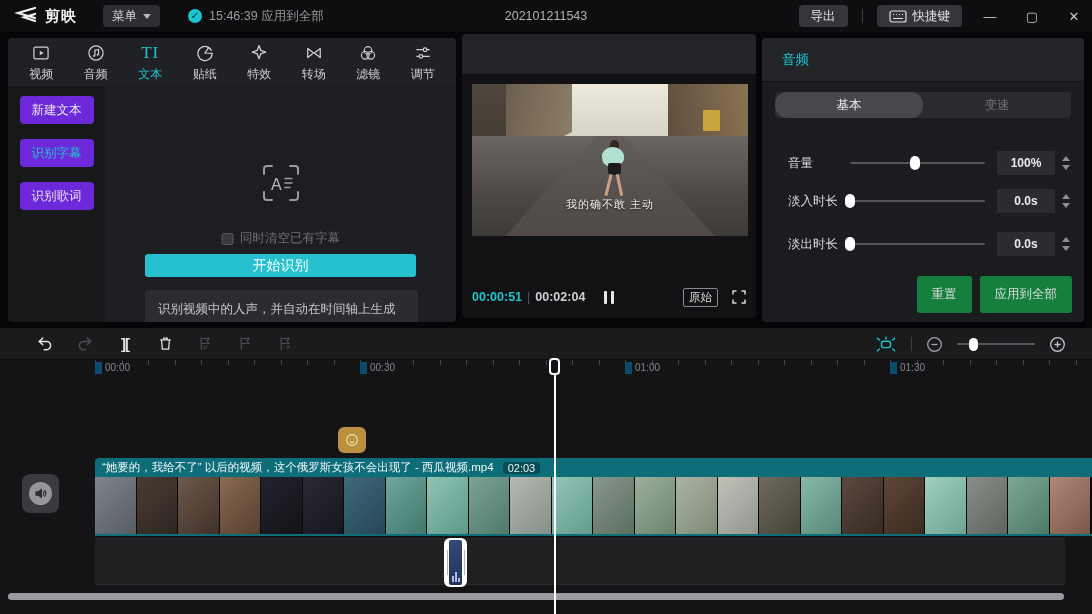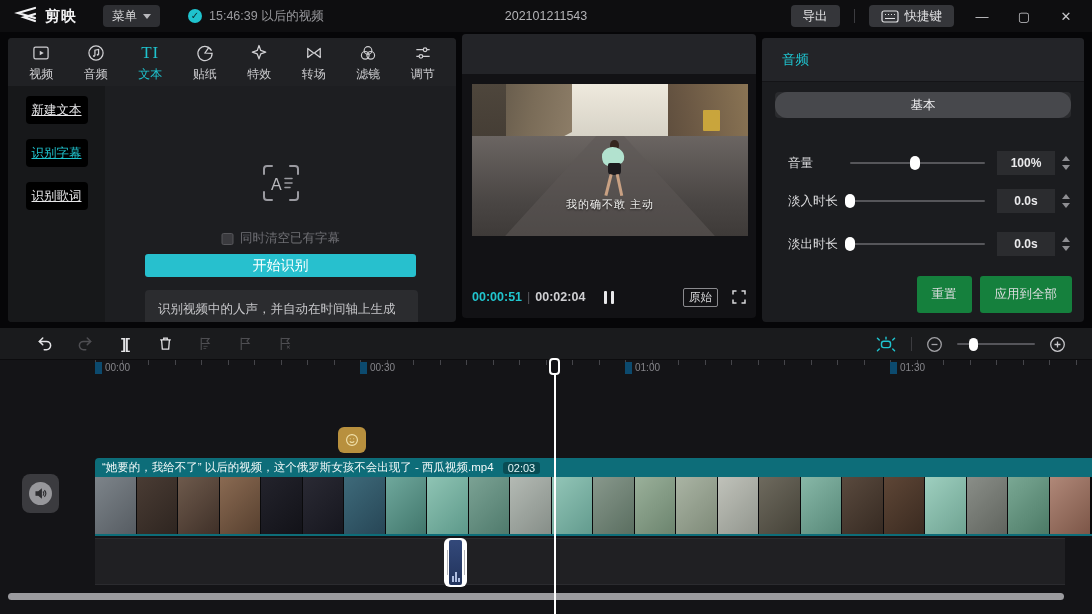--- a/index.html
+++ b/index.html
@@ -9,41 +9,41 @@
 
   
   .titlebar { position:absolute; left:0; top:0; width:1092px; height:32px; background:#0e0e10; display:flex; align-items:center; }
   .logo-wrap { display:flex; align-items:center; gap:7px; padding-left:14px; }
   .app-name { font-size:15px; font-weight:bold; color:#f2f2f4; letter-spacing:1px; }
   .menu-btn { margin-left:26px; background:#2e2f33; border-radius:4px; height:22px; padding:0 9px; display:flex; align-items:center; gap:6px; font-size:12.5px; color:#d8d8da; cursor:default; }
   .chev { width:0; height:0; border-left:4px solid transparent; border-right:4px solid transparent; border-top:5px solid #b8b8bc; }
   .autosave { display:flex; align-items:center; gap:7px; margin-left:28px; font-size:12.5px; color:#9a9a9e; }
   .check-circle { width:14px; height:14px; border-radius:50%; background:#1fc3ce; color:#0b2b2e; font-size:10px; line-height:14px; text-align:center; font-weight:bold; }
   .project-title { position:absolute; left:0; right:0; text-align:center; font-size:12.5px; color:#b2b2b6; pointer-events:none; }
-  .tb-right { margin-left:auto; display:flex; align-items:center; gap:14px; padding-right:12px; }
+  .tb-right { margin-left:auto; display:flex; align-items:center; gap:14px; padding-right:4px; }
   .export-btn,.shortcut-btn { background:#35363a; border-radius:4px; height:22px; padding:0 12px; display:flex; align-items:center; gap:6px; font-size:12.5px; color:#e2e2e4; }
   .tb-divider { width:1px; height:14px; background:#3c3c40; }
   .win-btn { width:28px; height:22px; display:flex; align-items:center; justify-content:center; font-size:13px; color:#c8c8cc; }
 
   
   .panel { position:absolute; border-radius:4px; overflow:hidden; }
   .left-panel  { left:8px;   top:38px; width:448px; height:284px; background:#1d1e21; }
   .center-panel{ left:462px; top:34px; width:294px; height:284px; background:#121215; }
   .right-panel { left:762px; top:38px; width:322px; height:284px; background:#1b1c1f; }
 
   
   .tabbar { height:48px; background:#202124; display:flex; align-items:center; padding:0 6px; }
   .tab { flex:1; display:flex; flex-direction:column; align-items:center; gap:2px; color:#cfcfd2; }
   .tab .ticon { height:22px; display:flex; align-items:center; justify-content:center; }
   .tab .tlabel { font-size:12px; }
   .tab.active { color:#1fc3ce; }
   .ti-glyph { font-family:"Liberation Serif","DejaVu Serif",serif; font-size:17px; letter-spacing:1px; }
   .left-body { display:flex; height:236px; }
   .side-col { width:97px; background:#17181a; padding-top:10px; display:flex; flex-direction:column; align-items:center; gap:15px; }
-  .side-btn { width:62px; height:28px; background:#000000; border-radius:4px; font-size:12.5px; color:#e6e6e8; display:flex; align-items:center; justify-content:center;text-decoration:underline; }
+  .side-btn { width:74px; height:28px; background:#6d28d9; border-radius:4px; font-size:12.5px; color:#e6e6e8; display:flex; align-items:center; justify-content:center; }
   .side-btn.active { color:#1fc3ce; }
   .left-content { flex:1; position:relative; }
   .scan-box { position:absolute; left:50%; top:77px; transform:translateX(-50%); }
   .chk-row { position:absolute; left:50%; top:144px; transform:translateX(-50%); display:flex; align-items:center; gap:7px; }
   .chk-box { width:12px; height:12px; background:#3a3a3e; border:1px solid #56565a; border-radius:2px; }
   .chk-label { font-size:12.5px; color:#6f6f74; white-space:nowrap; }
   .start-btn { position:absolute; left:40px; right:40px; top:168px; height:23px; background:#27c0ce; border-radius:3px; color:#fbffff; font-size:14px; display:flex; align-items:center; justify-content:center; }
   .info-box { position:absolute; left:40px; right:38px; top:204px; background:#2b2c2f; border-radius:4px; padding:9px 13px; font-size:12.5px; line-height:1.75; color:#c6c6c9; }
 
   
@@ -141,21 +141,21 @@
         </svg>
     </span>
     <span class="app-name">剪映</span>
   </div>
   <div class="menu-btn">
     <span>菜单</span>
     <span class="chev"></span>
   </div>
   <div class="autosave">
     <span class="check-circle">✓</span>
-    <span>15:46:39 以后的视频</span>
+    <span>15:46:39 应用到全部</span>
   </div>
   <div class="project-title">202101211543</div>
   <div class="tb-right">
     <div class="export-btn">
         <span>导出</span>
       </div>
     <div class="tb-divider"></div>
     <div class="shortcut-btn">
       <span>
         <svg width="18" height="13" viewBox="0 0 18 13" fill="none" stroke="#e2e2e4" stroke-width="1.2">
@@ -304,20 +304,21 @@
           </svg>
       </span>
     </span>
   </div>
 </section>
 
 <section class="panel right-panel">
   <div class="rp-header">音频</div>
   <div class="rp-tabs">
     <div class="rp-tab active">基本</div>
+    <div class="rp-tab">变速</div>
   </div>
 
   <div class="prop-row prop-slider" style="top:113px">
     <span class="prop-label">音量</span>
     <span class="sl-track">
         <span class="sl-thumb" style="left: calc(48% - 5px);"></span>
       </span>
     <span class="val-box">100%</span>
     <span class="stepper">
         <span class="st-up"></span>

